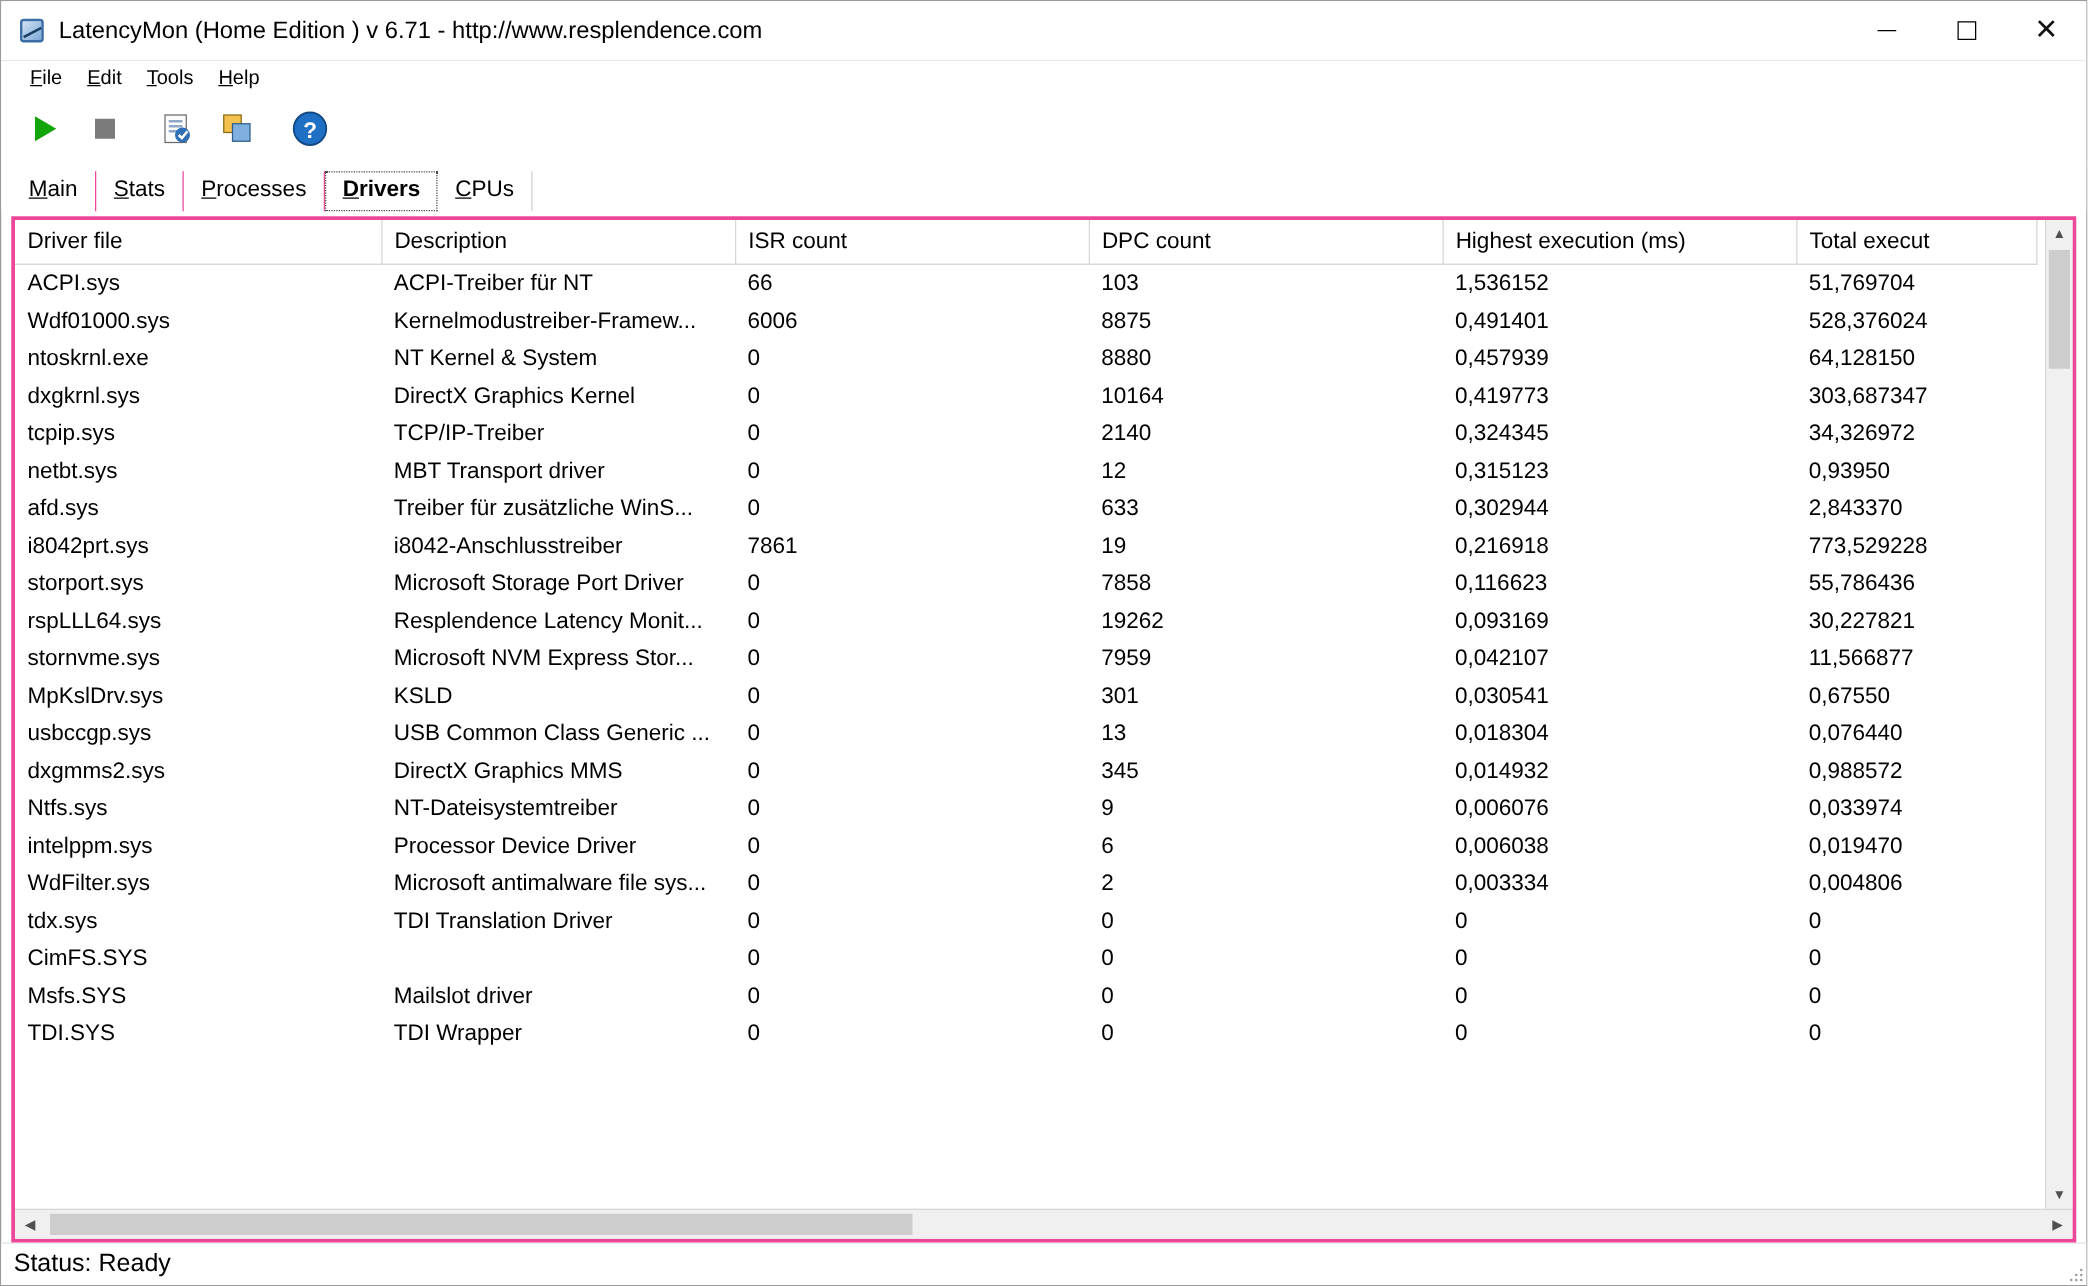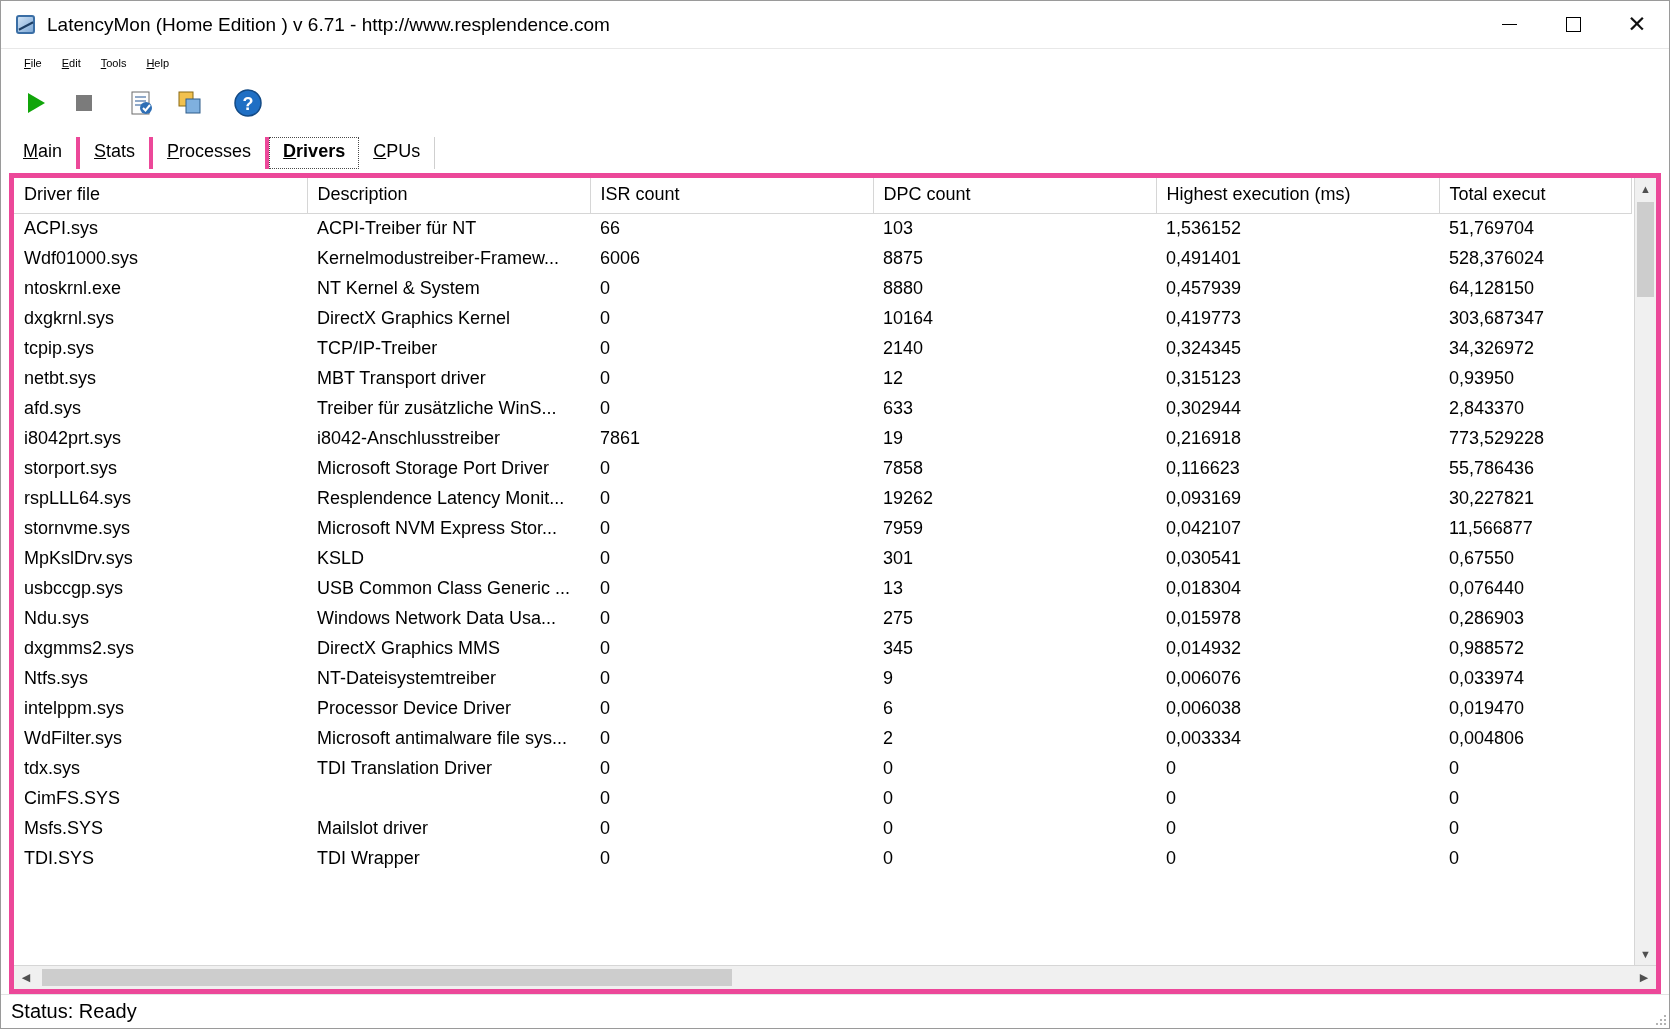--- a/index.html
+++ b/index.html
@@ -60,21 +60,21 @@
 
   
   .menubar {
     height: 28px;
     display: flex; align-items: center;
     padding-left: 14px;
     background: #ffffff;
     flex: 0 0 auto;
   }
   .menu-item {
-    font-size: 11px; color: #000;
+    font-size: 16px; color: #000;
     padding: 3px 9px;
     margin-right: 2px;
   }
   .menu-item u { text-decoration: underline; }
 
   
   .toolbar {
     height: 52px;
     display: flex; align-items: center;
     padding-left: 14px;
@@ -102,37 +102,37 @@
   .tabs {
     height: 40px;
     display: flex; align-items: flex-end;
     padding-left: 8px;
     background: #ffffff;
     flex: 0 0 auto;
   }
   .tab {
     font-size: 18px; color: #000;
     padding: 4px 14px 7px 14px;
-    border-right: 4px solid #ec4899;
+    border-right: 1px solid #ec4899;
     position: relative;
   }
   .tab:last-child { border-right: 1px solid #cfcfcf; }
   .tab.active {
     border: 1px dotted #4a4a4a;
     padding: 3px 13px 6px 13px;
     border-right: 1px dotted #4a4a4a;
     font-weight: bold;
   }
   .tab u { text-decoration: underline; }
 
   
   .table-wrap {
     flex: 1 1 auto;
     margin: 4px 8px 0 8px;
-    border: 5px solid #ec4899;
+    border: 3px solid #ec4899;
     background: #ffffff;
     display: flex; flex-direction: column;
     overflow: hidden;
     position: relative;
   }
   .grid-scroll {
     flex: 1 1 auto;
     display: flex;
     overflow: hidden;
   }
@@ -421,28 +421,20 @@
               </tr>
               <tr>
                 <td>usbccgp.sys</td>
                 <td>USB Common Class Generic ...</td>
                 <td>0</td>
                 <td>13</td>
                 <td>0,018304</td>
                 <td>0,076440</td>
               </tr>
               <tr>
-                <td>Ndu.sys</td>
-                <td>Windows Network Data Usa...</td>
-                <td>0</td>
-                <td>275</td>
-                <td>0,015978</td>
-                <td>0,286903</td>
-              </tr>
-              <tr>
                 <td>dxgmms2.sys</td>
                 <td>DirectX Graphics MMS</td>
                 <td>0</td>
                 <td>345</td>
                 <td>0,014932</td>
                 <td>0,988572</td>
               </tr>
               <tr>
                 <td>Ntfs.sys</td>
                 <td>NT-Dateisystemtreiber</td>

